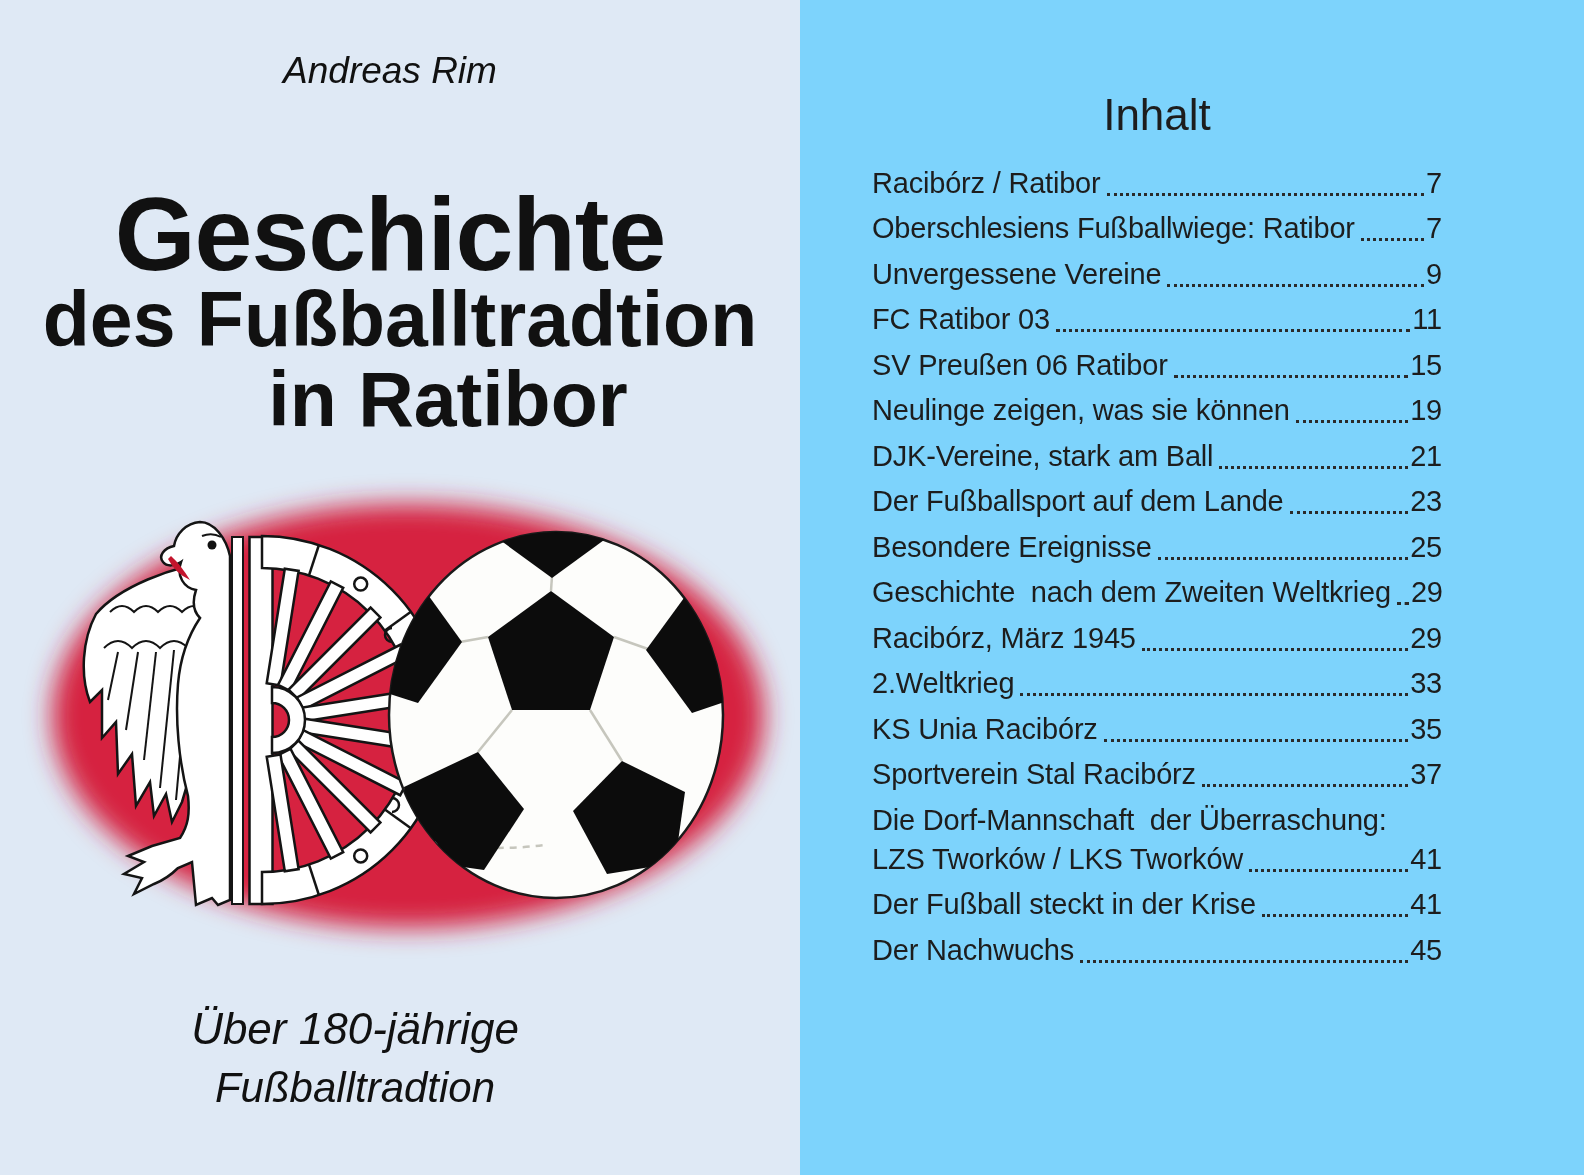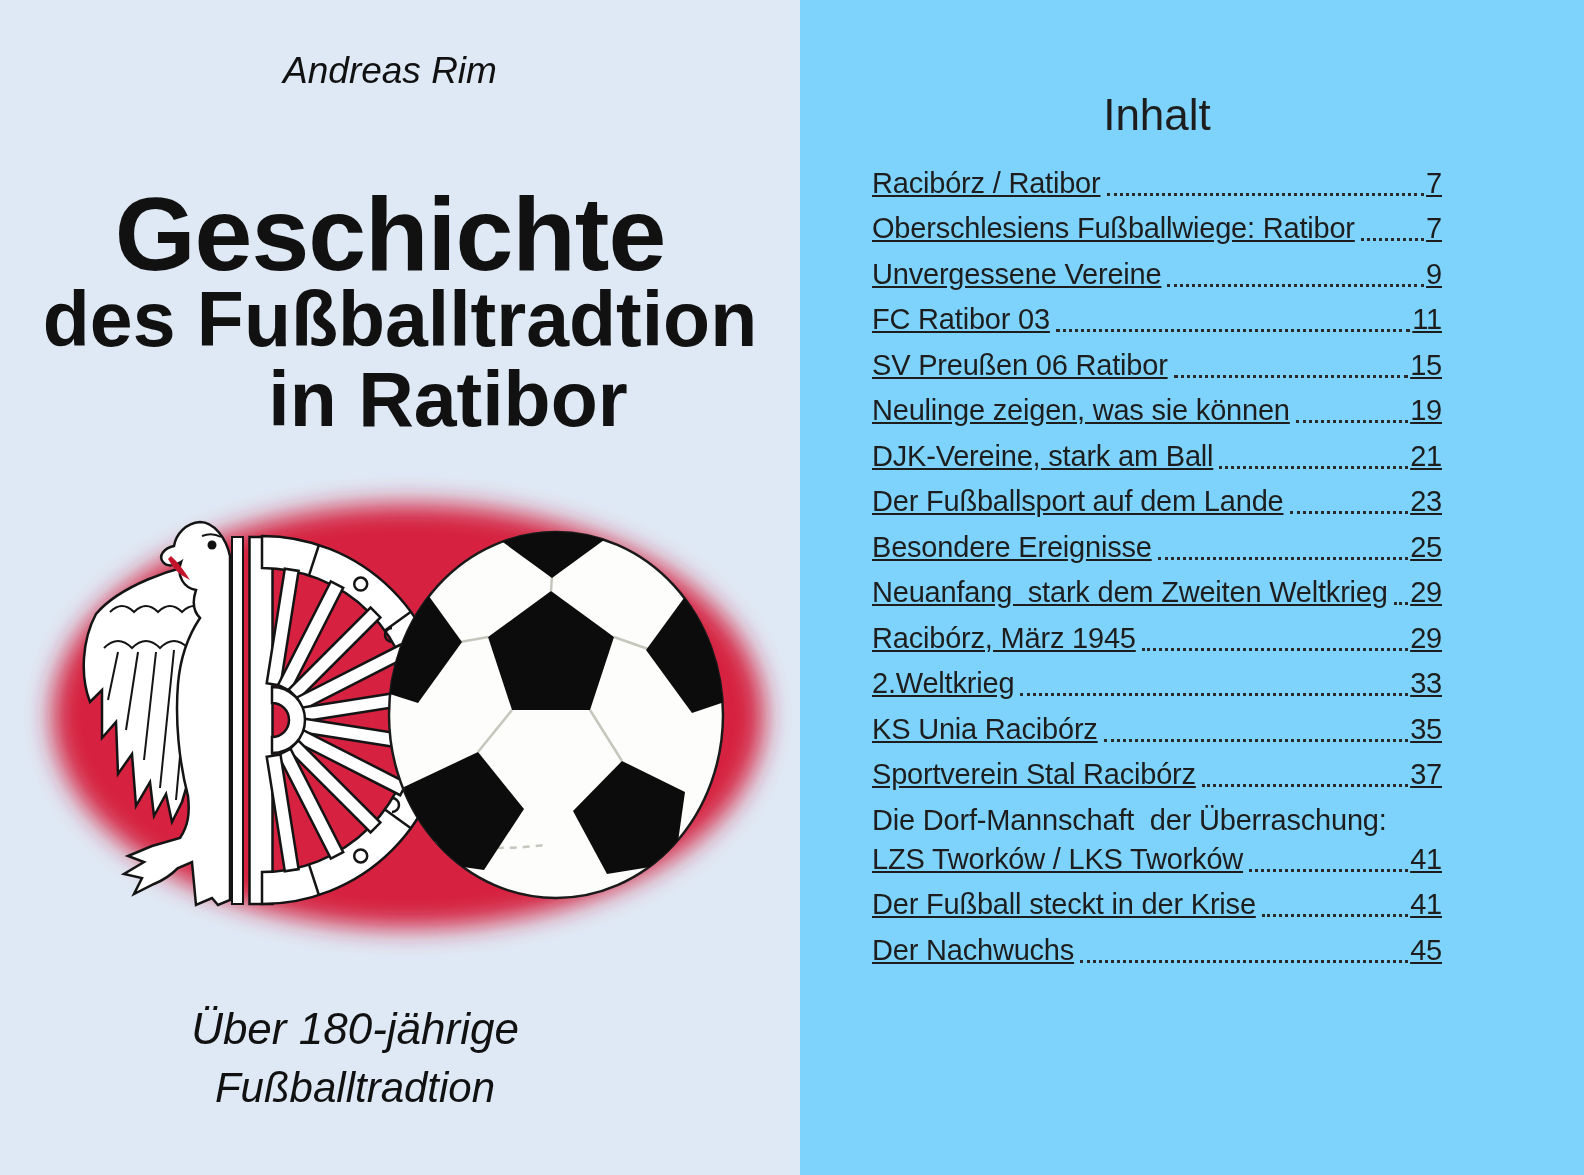--- a/index.html
+++ b/index.html
@@ -28,21 +28,21 @@
     font-style:italic;font-size:42px;color:var(--ink);}
   .logo-box{position:absolute;left:0;top:470px;width:800px;height:490px;}
 
   
   .toc-page{position:relative;width:784px;height:1175px;background:#7dd3fc;flex:0 0 auto;}
   .toc-heading{position:absolute;top:90px;left:72px;width:570px;text-align:center;
     font-size:44px;font-weight:400;color:var(--toc-ink);}
   .toc-list{position:absolute;top:157px;left:72px;width:570px;font-size:29px;
     letter-spacing:-0.2px;color:var(--toc-ink);}
   .toc-entry{line-height:39px;margin-top:6.5px;}
-  .toc-row{display:flex;align-items:flex-end;text-decoration:underline;}
+  .toc-row{display:flex;align-items:flex-end;}
   .toc-label{white-space:pre;}
   .toc-dots{flex:1 1 auto;border-bottom:3.4px dotted #2a2a2a;
     align-self:flex-end;margin:0 2px 7px 6px;min-width:12px;}
   .toc-page-num{white-space:pre;}
 </style>
 </head>
 <body>
 
 <div class="cover">
   <div class="author">Andreas Rim</div>
@@ -220,21 +220,21 @@
     <div class="toc-entry">
       <div class="toc-row">
         <span class="toc-label">Besondere Ereignisse</span>
         <span class="toc-dots"></span>
         <span class="toc-page-num">25</span>
       </div>
     </div>
 
     <div class="toc-entry">
       <div class="toc-row">
-        <span class="toc-label">Neuanfang  stark dem Zweiten Weltkrieg</span>
+        <span class="toc-label">Geschichte  nach dem Zweiten Weltkrieg</span>
         <span class="toc-dots"></span>
         <span class="toc-page-num">29</span>
       </div>
     </div>
 
     <div class="toc-entry">
       <div class="toc-row">
         <span class="toc-label">Racibórz, März 1945</span>
         <span class="toc-dots"></span>
         <span class="toc-page-num">29</span>

